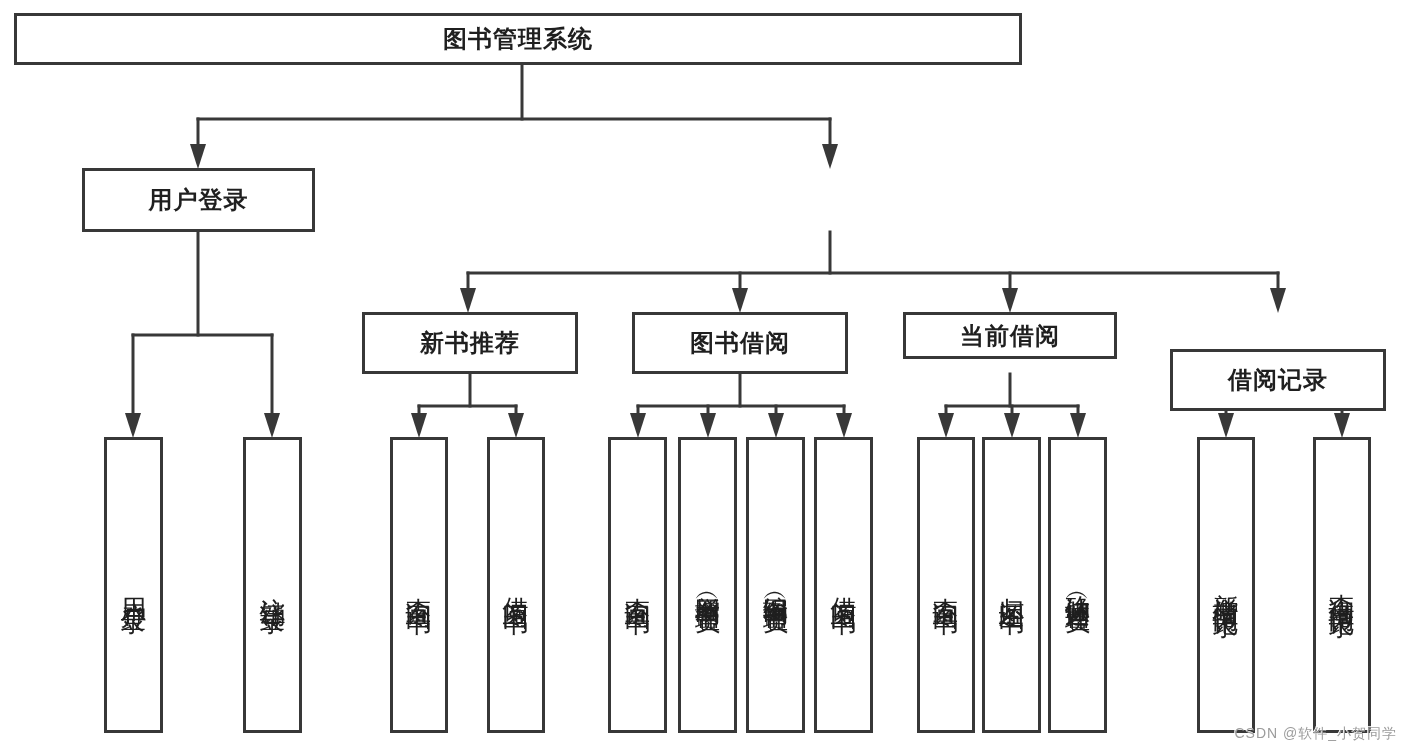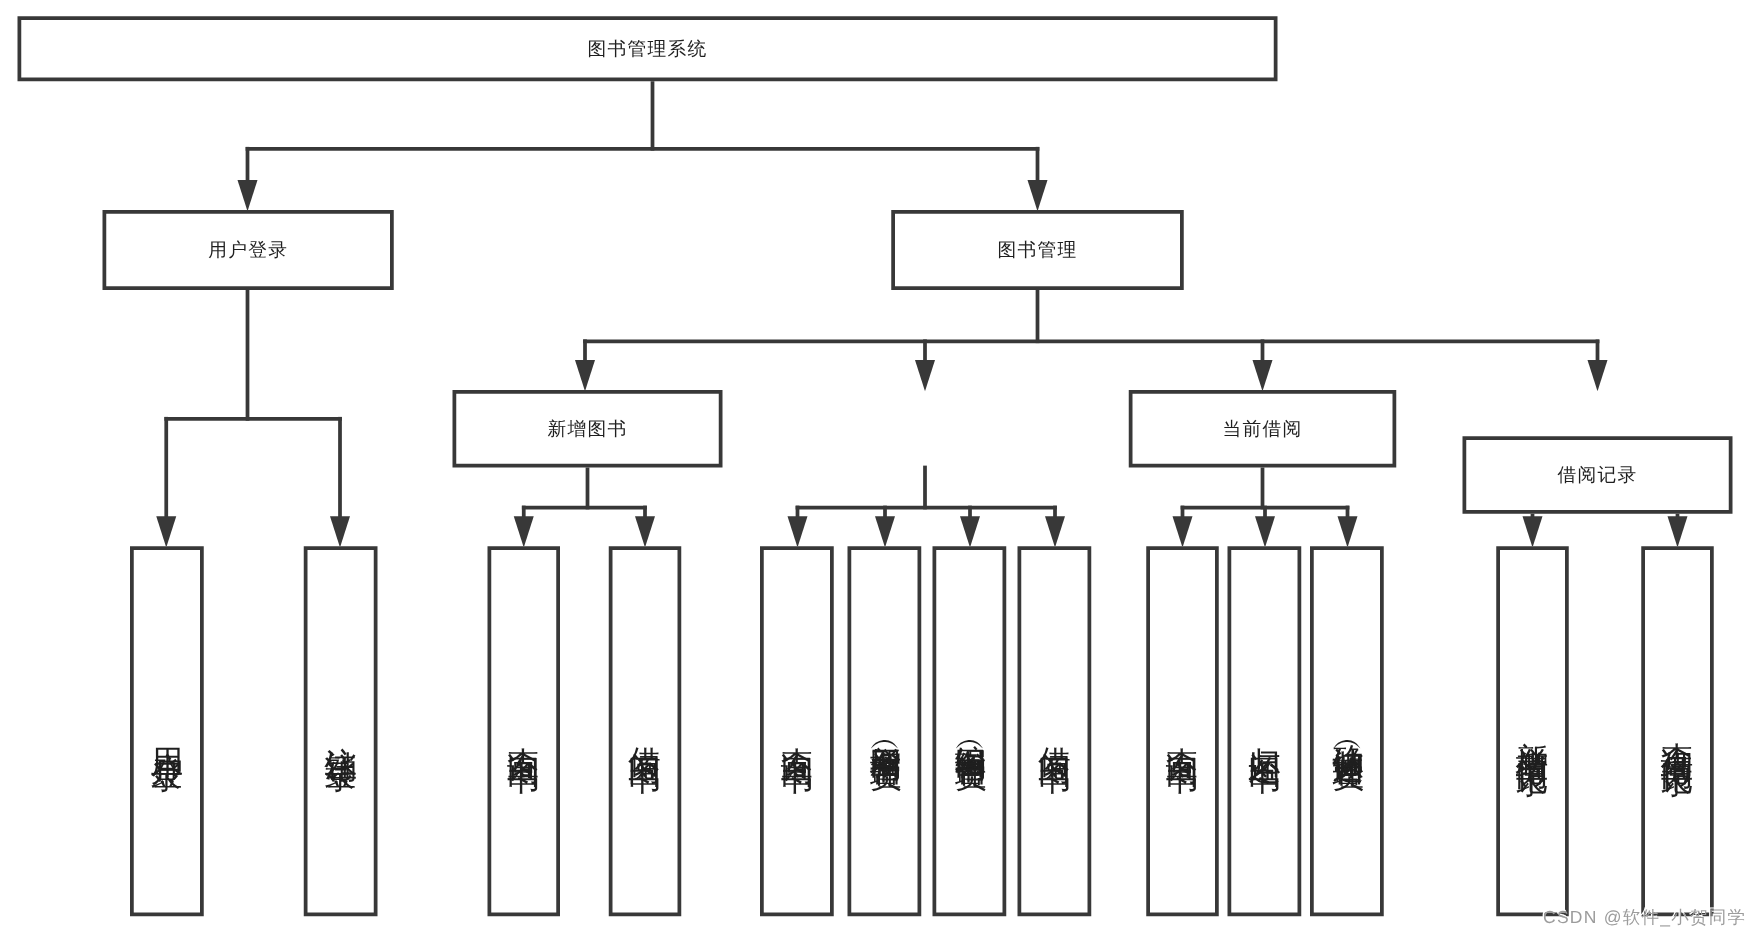--- a/index.html
+++ b/index.html
@@ -21,22 +21,23 @@
     box-sizing: border-box;
     border: 3px solid #383838;
     background: #ffffff;
     color: #1f1f1f;
     z-index: 2;
   }
   .h-node {
     display: flex;
     align-items: center;
     justify-content: center;
-    font-size: 15px;
+    font-size: 24px;
     letter-spacing: 1px;
+    font-weight: bold;
   }
   .v-node {
     writing-mode: vertical-rl;
     text-orientation: mixed;
     text-align: center;
     font-size: 26px;
     letter-spacing: 4px;
     line-height: 52px;
     overflow: hidden;
   }
@@ -123,24 +124,24 @@
       <polygon points="1004,413 1020,413 1012,438"></polygon>
       <polygon points="1070,413 1086,413 1078,438"></polygon>
       <polygon points="1218,413 1234,413 1226,438"></polygon>
       <polygon points="1334,413 1350,413 1342,438"></polygon>
     </g>
   </svg>
 
   <div class="node h-node" style="left:14px; top:13px; width:1008px; height:52px;">图书管理系统</div>
 
   <div class="node h-node" style="left:82px; top:168px; width:233px; height:64px;">用户登录</div>
-  <div class="node h-node" style="left:713px; top:168px; width:234px; height:64px;">图书管理</div>
 
-  <div class="node h-node" style="left:362px; top:312px; width:216px; height:62px;">新增图书</div>
-  <div class="node h-node" style="left:903px; top:312px; width:214px; height:62px;">当前借阅</div>
+  <div class="node h-node" style="left:362px; top:312px; width:216px; height:62px;">新书推荐</div>
+  <div class="node h-node" style="left:632px; top:312px; width:216px; height:62px;">图书借阅</div>
+  <div class="node h-node" style="left:903px; top:312px; width:214px; height:47px;">当前借阅</div>
   <div class="node h-node" style="left:1170px; top:312px; width:216px; height:62px;margin-top:37px;">借阅记录</div>
 
   <div class="node v-node" style="left:104px; top:437px; width:59px; height:296px;">用户登录</div>
   <div class="node v-node" style="left:243px; top:437px; width:59px; height:296px;">注销登录</div>
 
   <div class="node v-node" style="left:390px; top:437px; width:58px; height:296px;">查询图书</div>
   <div class="node v-node" style="left:487px; top:437px; width:58px; height:296px;">借阅图书</div>
 
   <div class="node v-node" style="left:608px; top:437px; width:59px; height:296px;">查询图书</div>
   <div class="node v-node long" style="left:678px; top:437px; width:59px; height:296px;">新增图书（管理员）</div>

